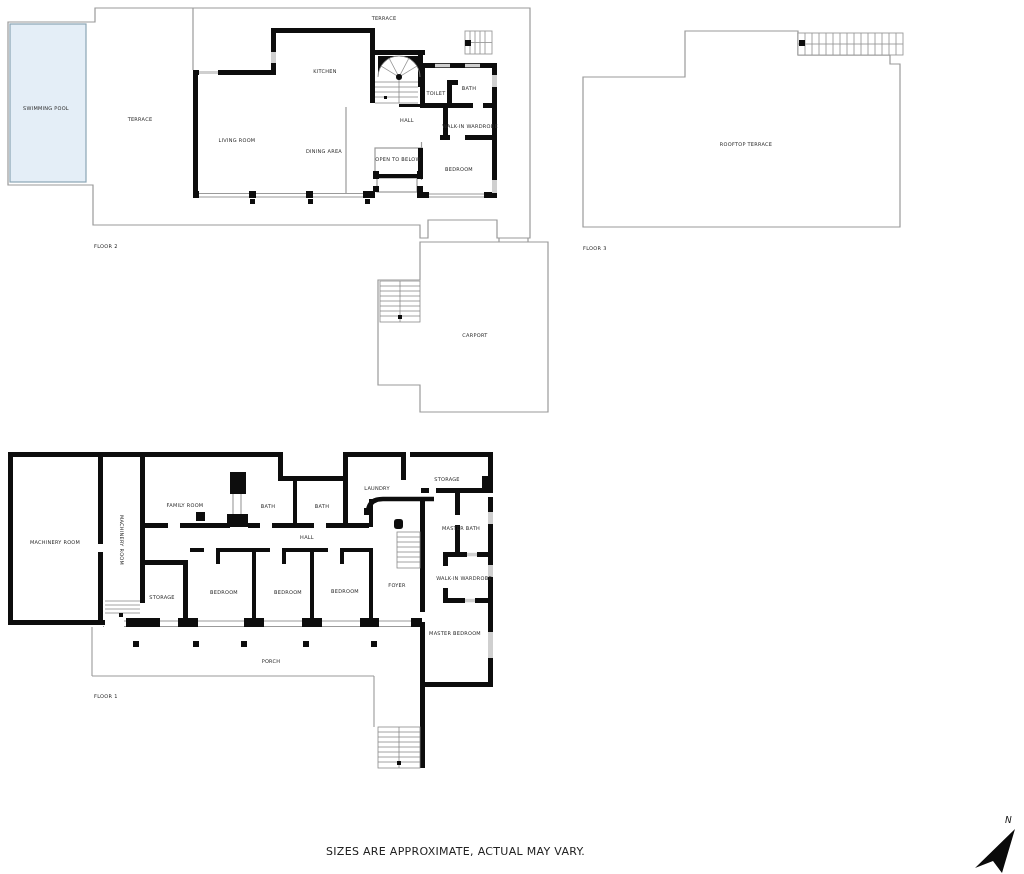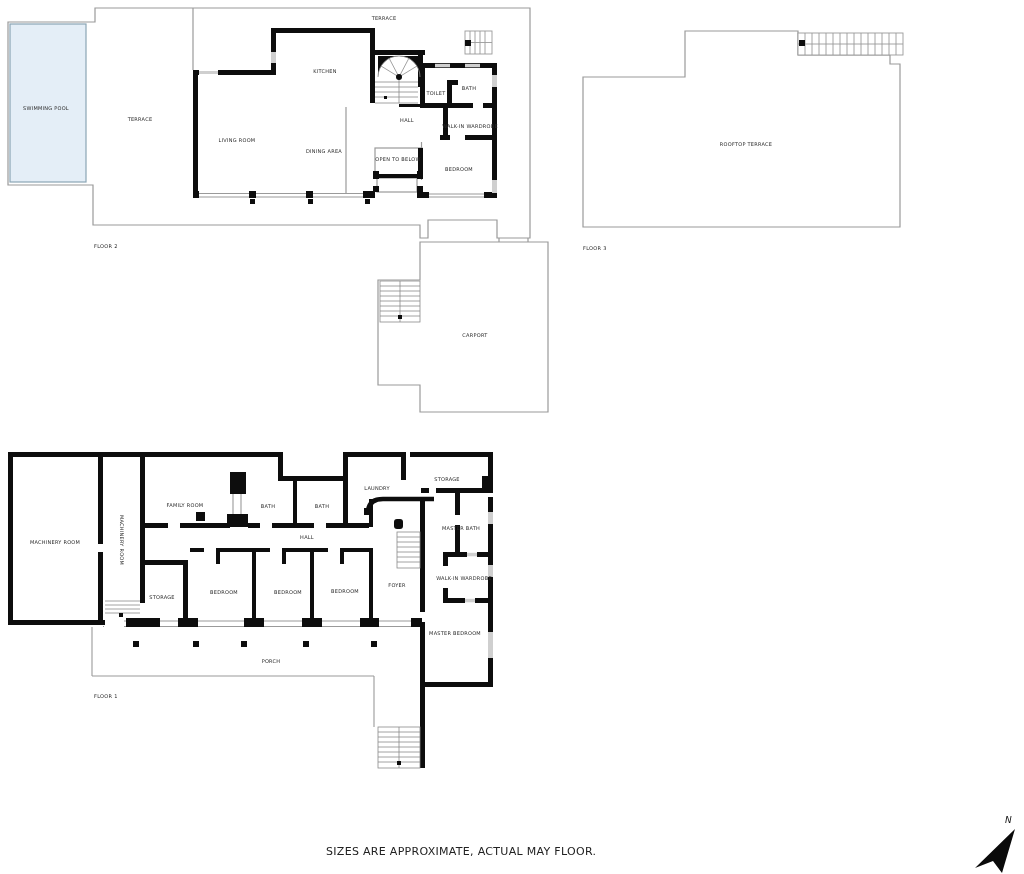--- a/index.html
+++ b/index.html
@@ -305,16 +305,16 @@
   <div class="lbl" style="left:162px;top:597px">STORAGE</div>
   <div class="lbl" style="left:224px;top:592px">BEDROOM</div>
   <div class="lbl" style="left:288px;top:592px">BEDROOM</div>
   <div class="lbl" style="left:345px;top:591px">BEDROOM</div>
   <div class="lbl" style="left:397px;top:585px">FOYER</div>
   <div class="lbl" style="left:464px;top:578px">WALK-IN WARDROBE</div>
   <div class="lbl" style="left:455px;top:633px">MASTER BEDROOM</div>
   <div class="lbl" style="left:271px;top:661px">PORCH</div>
   <div class="caption" style="left:94px;top:694px">FLOOR 1</div>
 
-  <div class="footer">SIZES ARE APPROXIMATE, ACTUAL MAY FLOOR.</div>
+  <div class="footer">SIZES ARE APPROXIMATE, ACTUAL MAY VARY.</div>
   <div class="compass-n">N</div>
 
 </div>
 
 </body></html>

